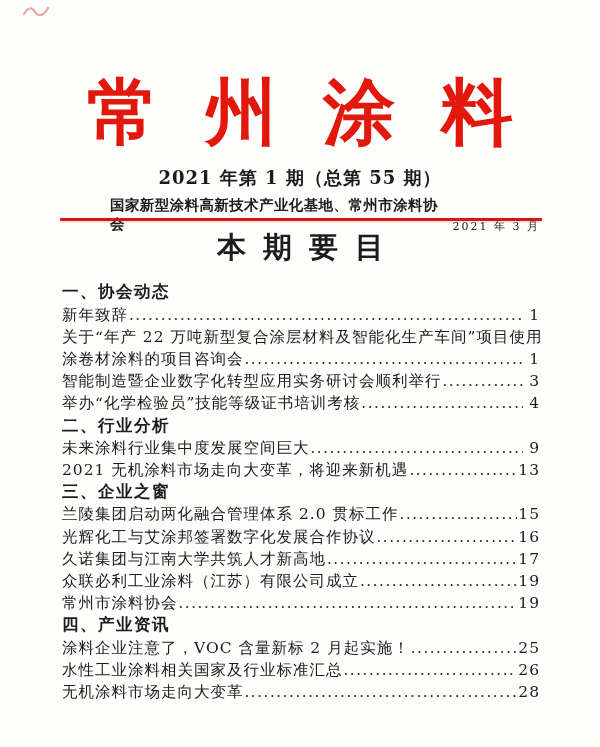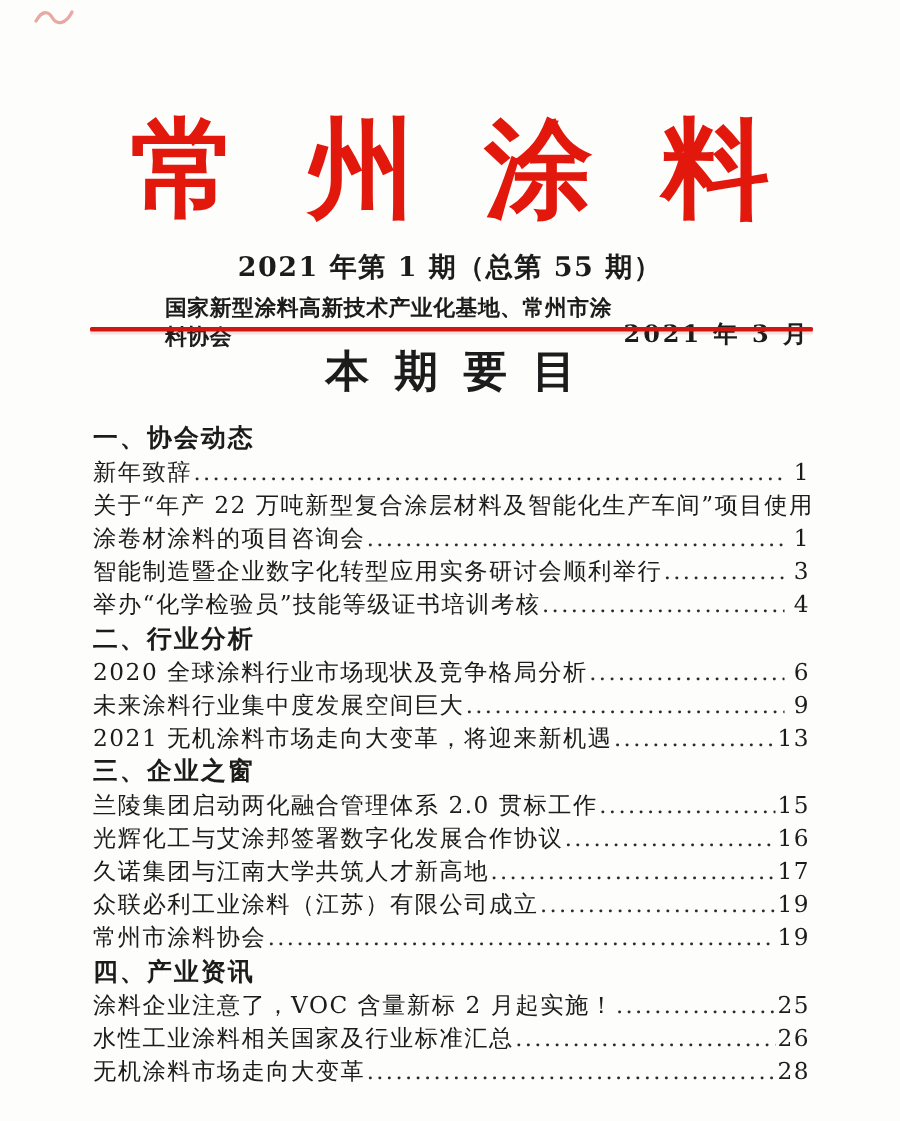--- a/index.html
+++ b/index.html
@@ -30,21 +30,21 @@
   }
   .pub-row{
     position:absolute;top:196px;left:62px;right:60px;
     display:flex;justify-content:space-between;align-items:flex-end;padding-left:48px;
   }
   .publisher{
     font-family:"DejaVu Sans","Liberation Sans",sans-serif;
     font-weight:bold;font-size:14.5px;letter-spacing:.4px;
   }
   .pub-date{
-    font-size:16px;font-weight:bold;letter-spacing:2px;white-space:nowrap;
+    font-size:11px;font-weight:normal;letter-spacing:2px;white-space:nowrap;
   }
   .red-rule{
     position:absolute;top:218px;left:60px;right:58px;height:3px;
     border-radius:1px;
   }
 
   .toc{position:absolute;top:231px;left:62px;right:60px;}
   .toc-heading{
     text-align:center;
     font-family:"DejaVu Sans","Liberation Sans",sans-serif;
@@ -120,25 +120,20 @@
           <span class="dots"></span>
           <span class="pg">3</span>
         </div>
         <div class="toc-entry">
           <span class="entry-text">举办“化学检验员”技能等级证书培训考核</span>
           <span class="dots"></span>
           <span class="pg">4</span>
         </div>
         <div class="section-title">二、行业分析</div>
         <div class="toc-entry">
-          <span class="entry-text">2020 全球涂料行业市场现状及竞争格局分析</span>
-          <span class="dots"></span>
-          <span class="pg">6</span>
-        </div>
-        <div class="toc-entry">
           <span class="entry-text">未来涂料行业集中度发展空间巨大</span>
           <span class="dots"></span>
           <span class="pg">9</span>
         </div>
         <div class="toc-entry">
           <span class="entry-text">2021 无机涂料市场走向大变革，将迎来新机遇</span>
           <span class="dots"></span>
           <span class="pg">13</span>
         </div>
         <div class="section-title">三、企业之窗</div>

